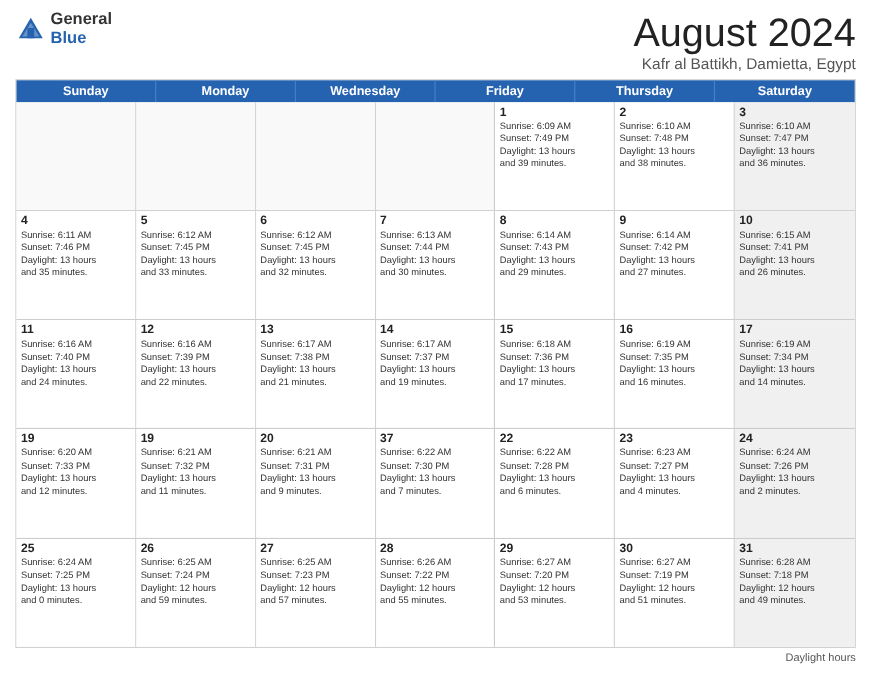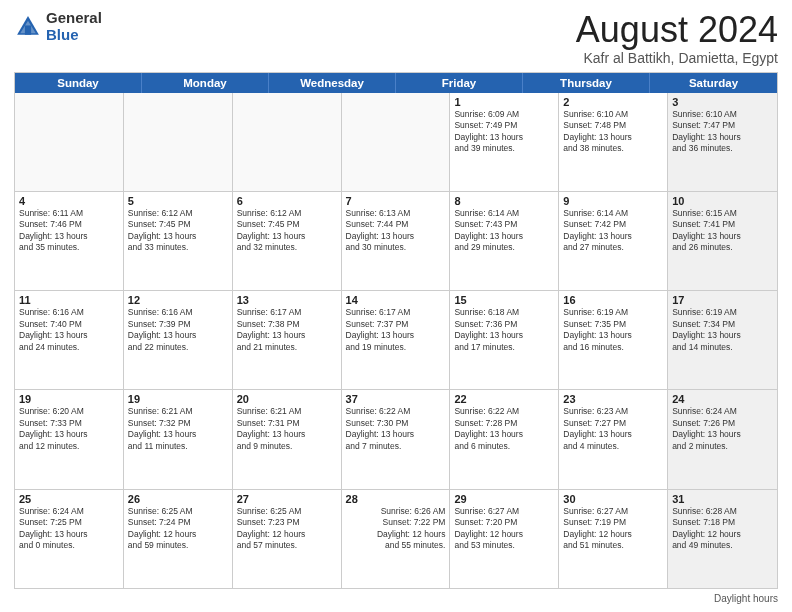--- a/index.html
+++ b/index.html
@@ -339,21 +339,21 @@
           </div>
           <div class="cal-cell">
             <span class="day-number">27</span>
             <div class="day-info" style="white-space: pre-line;">Sunrise: 6:25 AM
 Sunset: 7:23 PM
 Daylight: 12 hours
 and 57 minutes.</div>
           </div>
           <div class="cal-cell">
             <span class="day-number">28</span>
-            <div class="day-info" style="white-space: pre-line; text-align: right;">Sunrise: 6:26 AM
+            <div class="day-info" style="white-space: pre-line;">Sunrise: 6:26 AM
 Sunset: 7:22 PM
 Daylight: 12 hours
 and 55 minutes.</div>
           </div>
           <div class="cal-cell">
             <span class="day-number">29</span>
             <div class="day-info" style="white-space: pre-line;">Sunrise: 6:27 AM
 Sunset: 7:20 PM
 Daylight: 12 hours
 and 53 minutes.</div>

